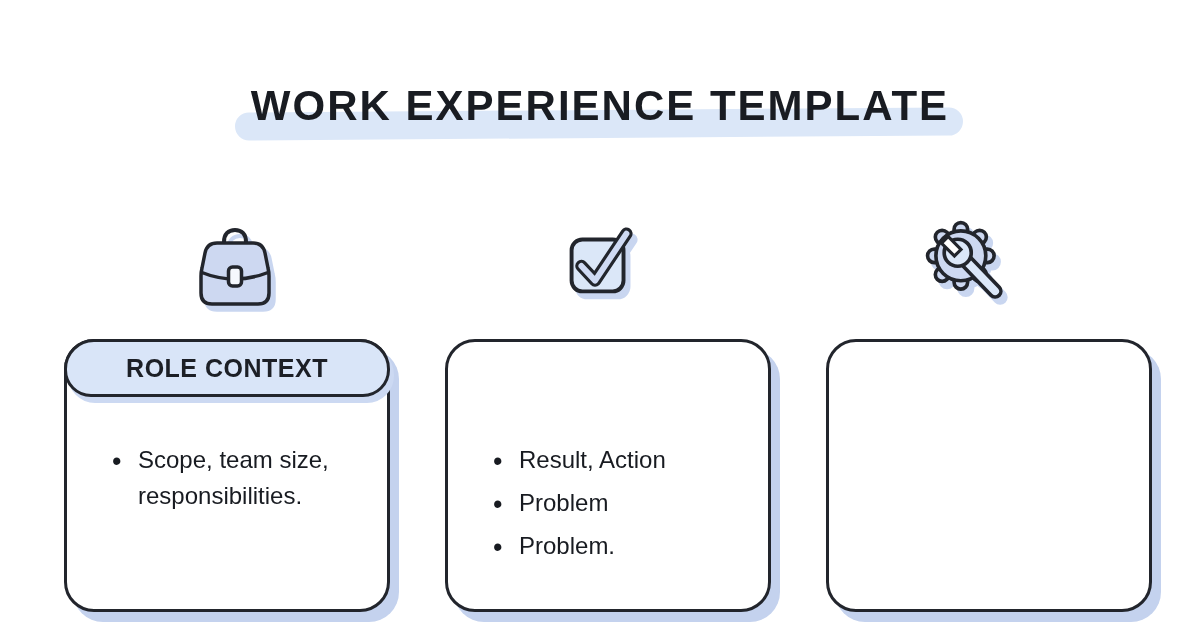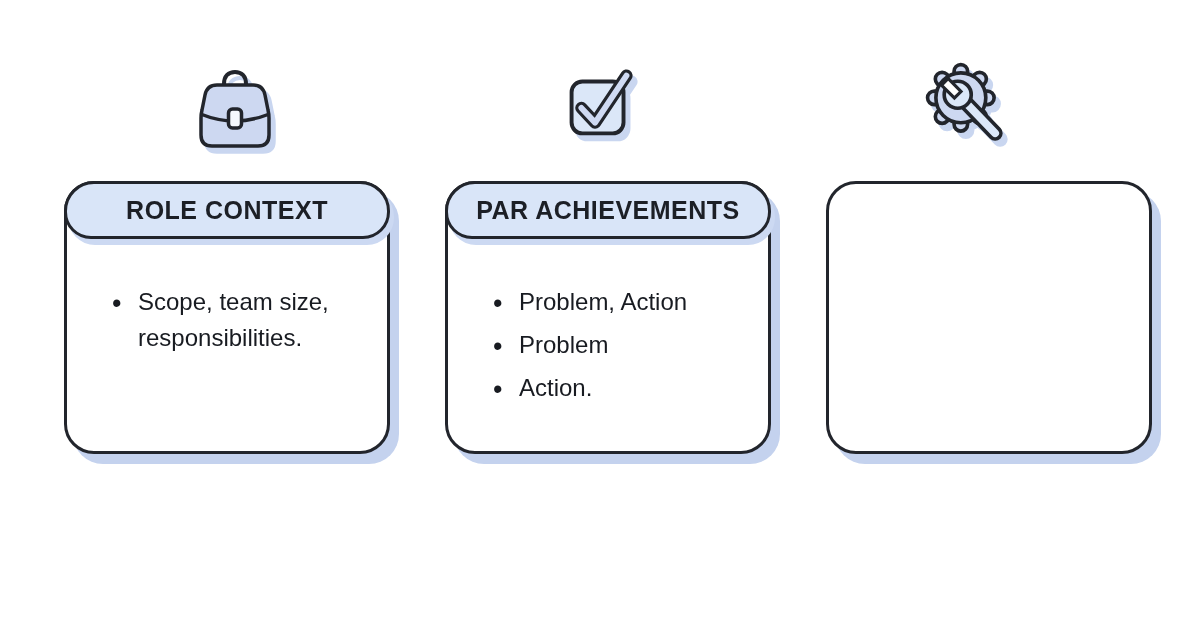--- a/index.html
+++ b/index.html
@@ -50,20 +50,23 @@
     font-size:24px; font-weight:500; line-height:1.5; color:#181b21;
     white-space:pre-line;
   }
   .bullets li::before { content:"\2022"; position:absolute; left:1px; top:-1px; font-size:27px; }
 </style>
 </head>
 <body>
 
 <div class="canvas">
 
+  <div class="title-wrap">
+    <h1 class="page-title">WORK EXPERIENCE TEMPLATE</h1>
+  </div>
 
   <div class="icons-row">
 
     <div class="icon-cell">
       <svg class="icon" width="100" height="100" viewBox="0 0 100 100">
         <path d="M39,33 v-3 c0,-8 4.5,-12 11,-12 s11,4 11,12 v3" fill="none" stroke="#22252c" stroke-width="4" stroke-linecap="round"></path>
         <path d="M32,31 H68 Q78,31 80,41 L83,56 Q84,60 84,64 V81 Q84,92 73,92 H27 Q16,92 16,81 V64 Q16,60 17,56 L20,41 Q22,31 32,31 Z" fill="#cdd8f1" stroke="#22252c" stroke-width="3.5" stroke-linejoin="round"></path>
         <path d="M15.5,60 Q50,74 84.5,60" fill="none" stroke="#22252c" stroke-width="3.5"></path>
         <rect x="43.5" y="55" width="13" height="19" rx="4" fill="#f5f8fd" stroke="#22252c" stroke-width="3.5"></rect>
       </svg>
@@ -105,28 +108,25 @@
       </div>
       <div class="card-body">
         <ul class="bullets">
             <li>Scope, team size,
 responsibilities.</li>
           </ul>
       </div>
     </section>
 
     <section class="card">
-      <div class="card-header">
-        <span>PAR ACHIEVEMENTS</span>
-      </div>
       <div class="card-body">
         <ul class="bullets">
-            <li>Problem, Action</li>
+            <li>Result, Action</li>
             <li>Problem</li>
-            <li>Action.</li>
+            <li>Problem.</li>
           </ul>
       </div>
     </section>
 
     <section class="card">
     </section>
 
   </div>
 </div>
 

